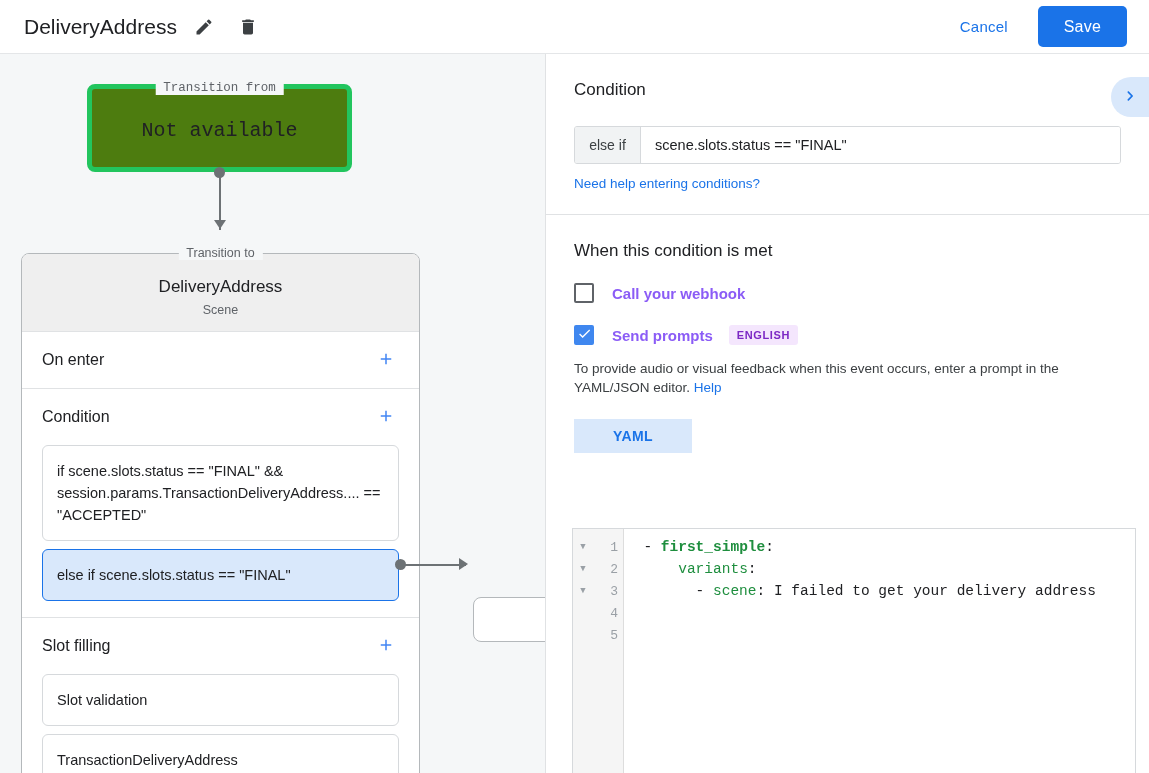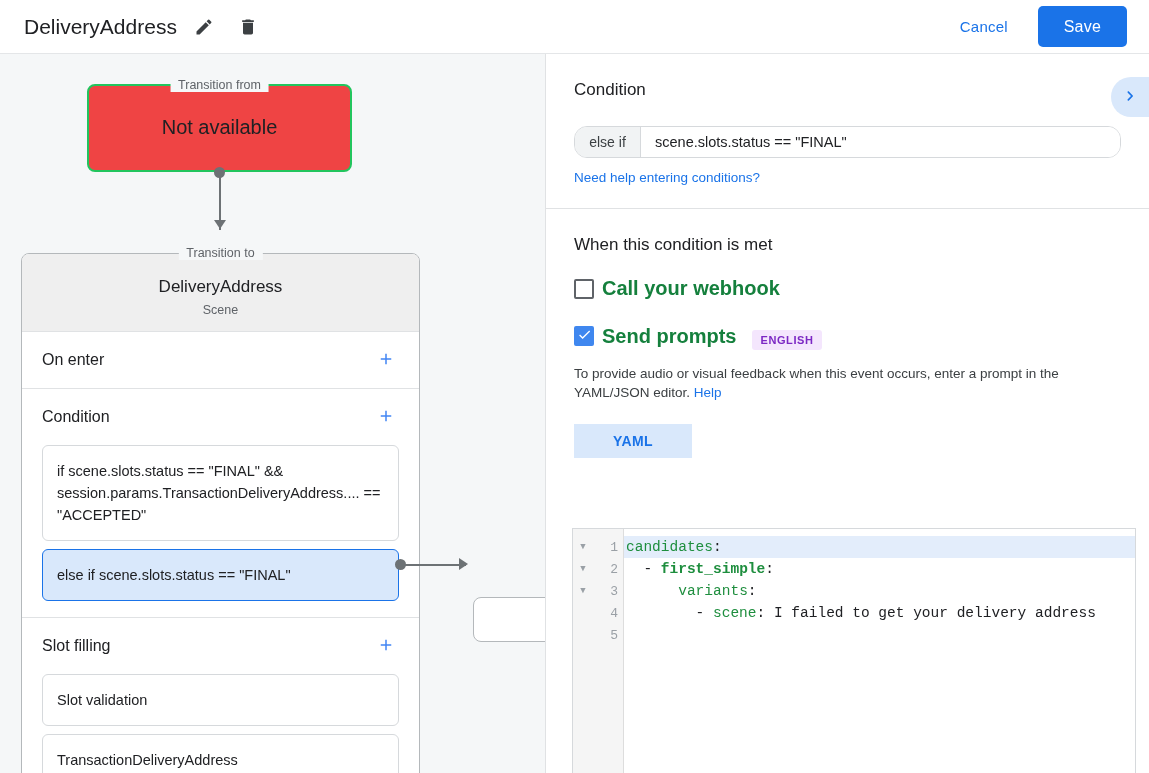--- a/index.html
+++ b/index.html
@@ -62,23 +62,24 @@
   }
   .right-pane {
     position: absolute; left: 546px; top: 0; width: 603px; height: 719px;
     background: #ffffff;
     overflow: hidden;
   }
 
   
   .fieldset-card {
     position: absolute;
-    border: 2px solid #22c55e;
+    border: 5px solid #22c55e;
     border-radius: 8px;
-    background: #ef4444;
+    background: #4d7c0f;
+    font-family: Liberation Mono, monospace;
   }
   .fieldset-legend {
     position: absolute; top: -8px; left: 50%; transform: translateX(-50%);
     background: #f5f7f8; padding: 0 8px;
     font-size: 12.5px; color: #5f6368; white-space: nowrap;
   }
   #transition-from {
     left: 87px; top: 30px; width: 265px; height: 88px;
   }
   #transition-from .node-title {
@@ -172,22 +173,22 @@
   }
 
   
   .rp-section { padding: 0 28px; }
   .rp-title {
     font-size: 17px; color: #202124;
     padding-top: 26px;
   }
   .cond-row {
     display: flex; margin-top: 26px;
-    border: 1px solid #d6d9dc; border-radius: 13px;
-    height: 32px; overflow: hidden;
+    border: 1px solid #d6d9dc; border-radius: 3px;
+    height: 38px; overflow: hidden;
   }
   .cond-prefix {
     width: 66px; background: #f1f3f4;
     border-right: 1px solid #d6d9dc;
     display: flex; align-items: center; justify-content: center;
     font-size: 14px; color: #3c4043;
   }
   .cond-input {
     flex: 1; border: none; outline: none;
     font-size: 14.5px; color: #202124;
@@ -213,25 +214,25 @@
   }
 
   .cb-row { display: flex; align-items: center; margin-top: 22px; }
   .checkbox {
     width: 20px; height: 20px; border: 2px solid #5f6368;
     border-radius: 2px; background: #fff; cursor: pointer;
     display: flex; align-items: center; justify-content: center;
     flex: none;
   }
   .checkbox.checked { background: #3f87ef; border-color: #3f87ef; }
-  .cb-label { margin-left: 8px; font-size: 20px; font-weight: 700; color: #15803d; }
+  .cb-label { margin-left: 18px; font-size: 15px; font-weight: 700; color: #8b5cf6; }
   .badge {
     margin-left: 16px; background: #f4e6fd; color: #7c28c4;
     font-size: 11px; font-weight: 700; letter-spacing: .6px;
-    padding: 4px 8px; border-radius: 3px; margin-top: 8px;
+    padding: 4px 8px; border-radius: 3px;
   }
   .helper-text {
     margin-top: 14px; font-size: 13.5px; color: #3c4043; line-height: 19px;
     max-width: 552px;
   }
 
   .tabs { display: flex; margin-top: 22px; }
   .tab {
     width: 118px; height: 34px;
     display: flex; align-items: center; justify-content: center;
@@ -450,21 +451,20 @@
         <div class="gline">
           <span class="fold"></span>
           <span class="lnum">4</span>
         </div>
         <div class="gline">
           <span class="fold"></span>
           <span class="lnum">5</span>
         </div>
       </div>
     <div class="code" id="code">
-        <div class="cline hl"><span style="color: rgb(30, 142, 62);">candidates</span><span style="color: rgb(32, 33, 36);">:</span></div>
         <div class="cline"><span style="color: rgb(32, 33, 36);">  - </span><span style="color: rgb(30, 142, 62); font-weight: bold;">first_simple</span><span style="color: rgb(32, 33, 36);">:</span></div>
         <div class="cline"><span style="color: rgb(32, 33, 36);">      </span><span style="color: rgb(30, 142, 62);">variants</span><span style="color: rgb(32, 33, 36);">:</span></div>
         <div class="cline"><span style="color: rgb(32, 33, 36);">        - </span><span style="color: rgb(30, 142, 62);">scene</span><span style="color: rgb(32, 33, 36);">:</span><span style="color: rgb(32, 33, 36);"> I failed to get your delivery address</span></div>
         <div class="cline">&nbsp;</div>
       </div>
   </div>
 
 </div>
 
 </body></html>

